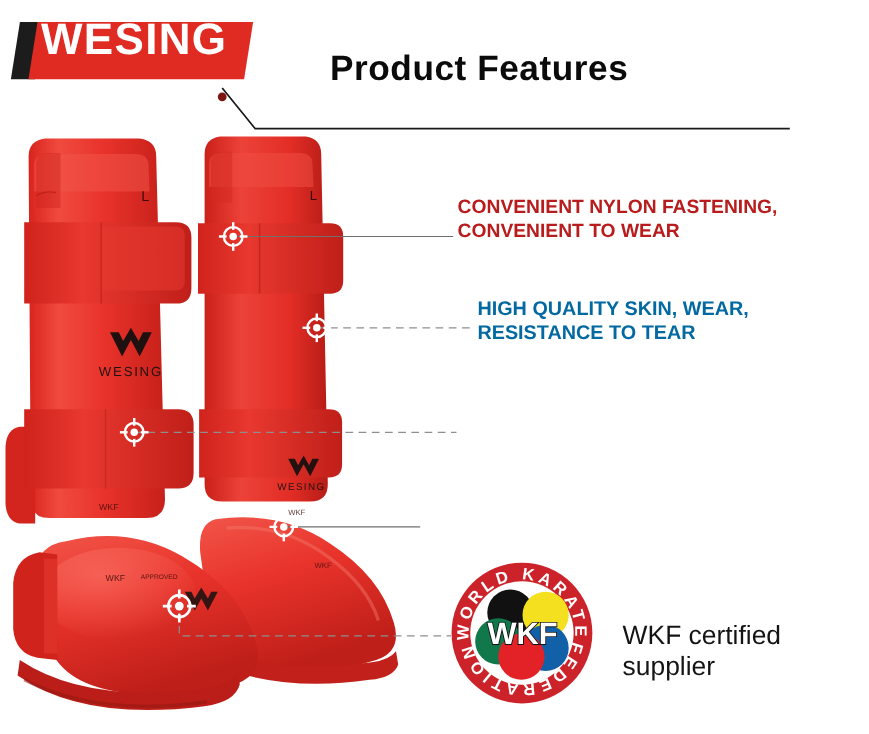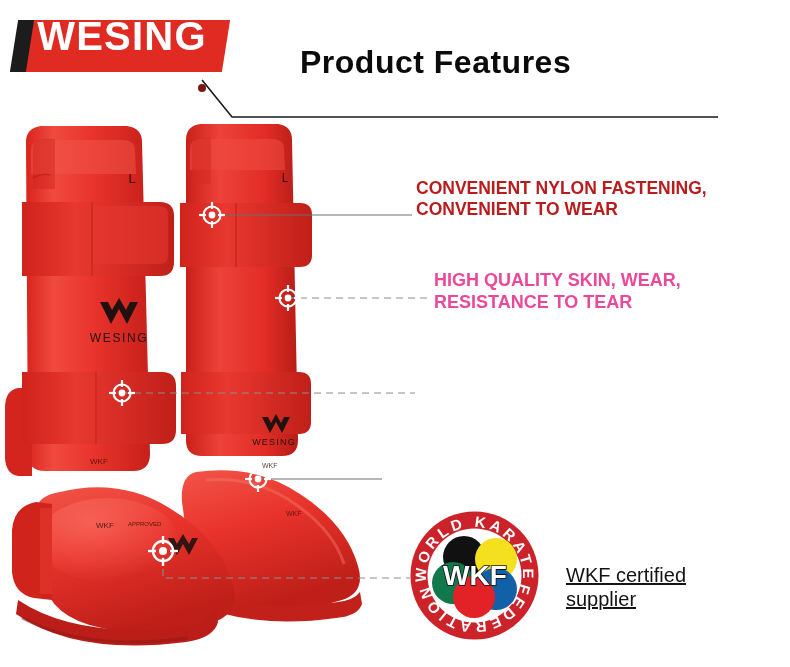--- a/index.html
+++ b/index.html
@@ -124,41 +124,40 @@
   .callout-1 {
     left: 416px;
     top: 178px;
     font-size: 17.5px;
     color: #b91c1c;
   }
   .callout-2 {
     left: 434px;
     top: 270px;
     font-size: 18px;
-    color: #ec4899;
+    color: #0369a1;
   }
   .callout-3 {
     left: 419px;
     top: 382px;
     font-size: 18px;
     color: #d8413e;
   }
   .callout-4 {
     left: 386px;
     top: 470px;
     font-size: 15.5px;
     color: #8d8d8d;
   }
   .callout-5 {
     left: 566px;
     top: 563px;
-    font-size: 20px;
+    font-size: 24px;
     font-weight: normal;
     color: #141414;
-    text-decoration: underline;
   }
 
   
   #wkf-logo {
     position: absolute;
     left: 408px;
     top: 509px;
     width: 133px;
     height: 133px;
   }

